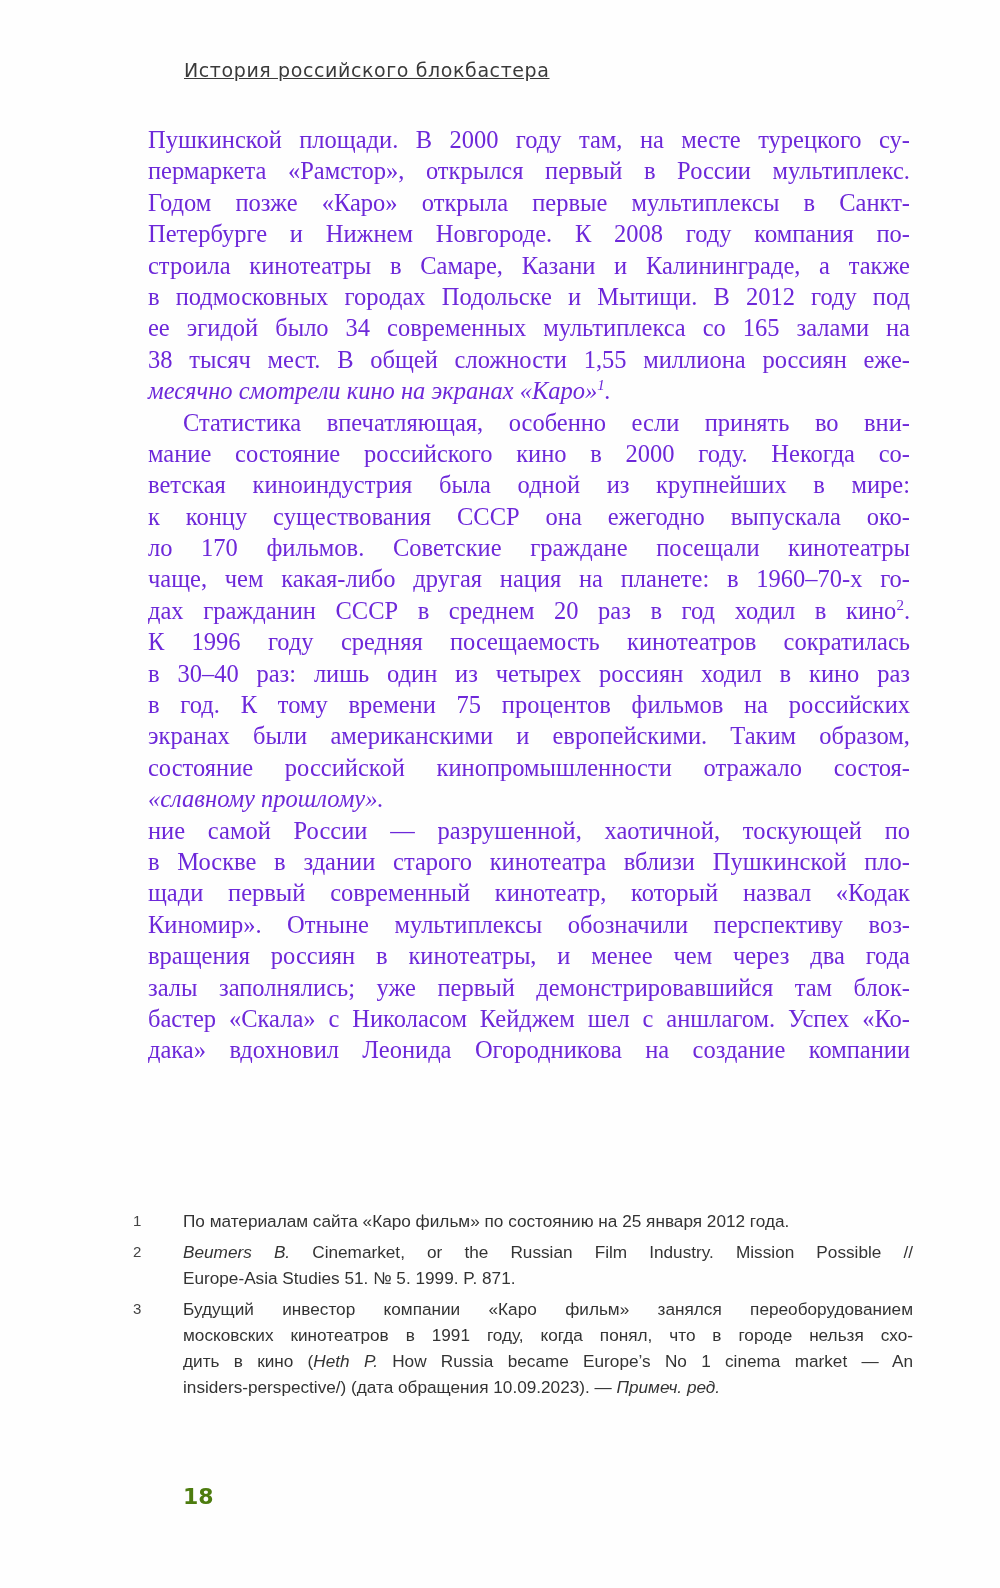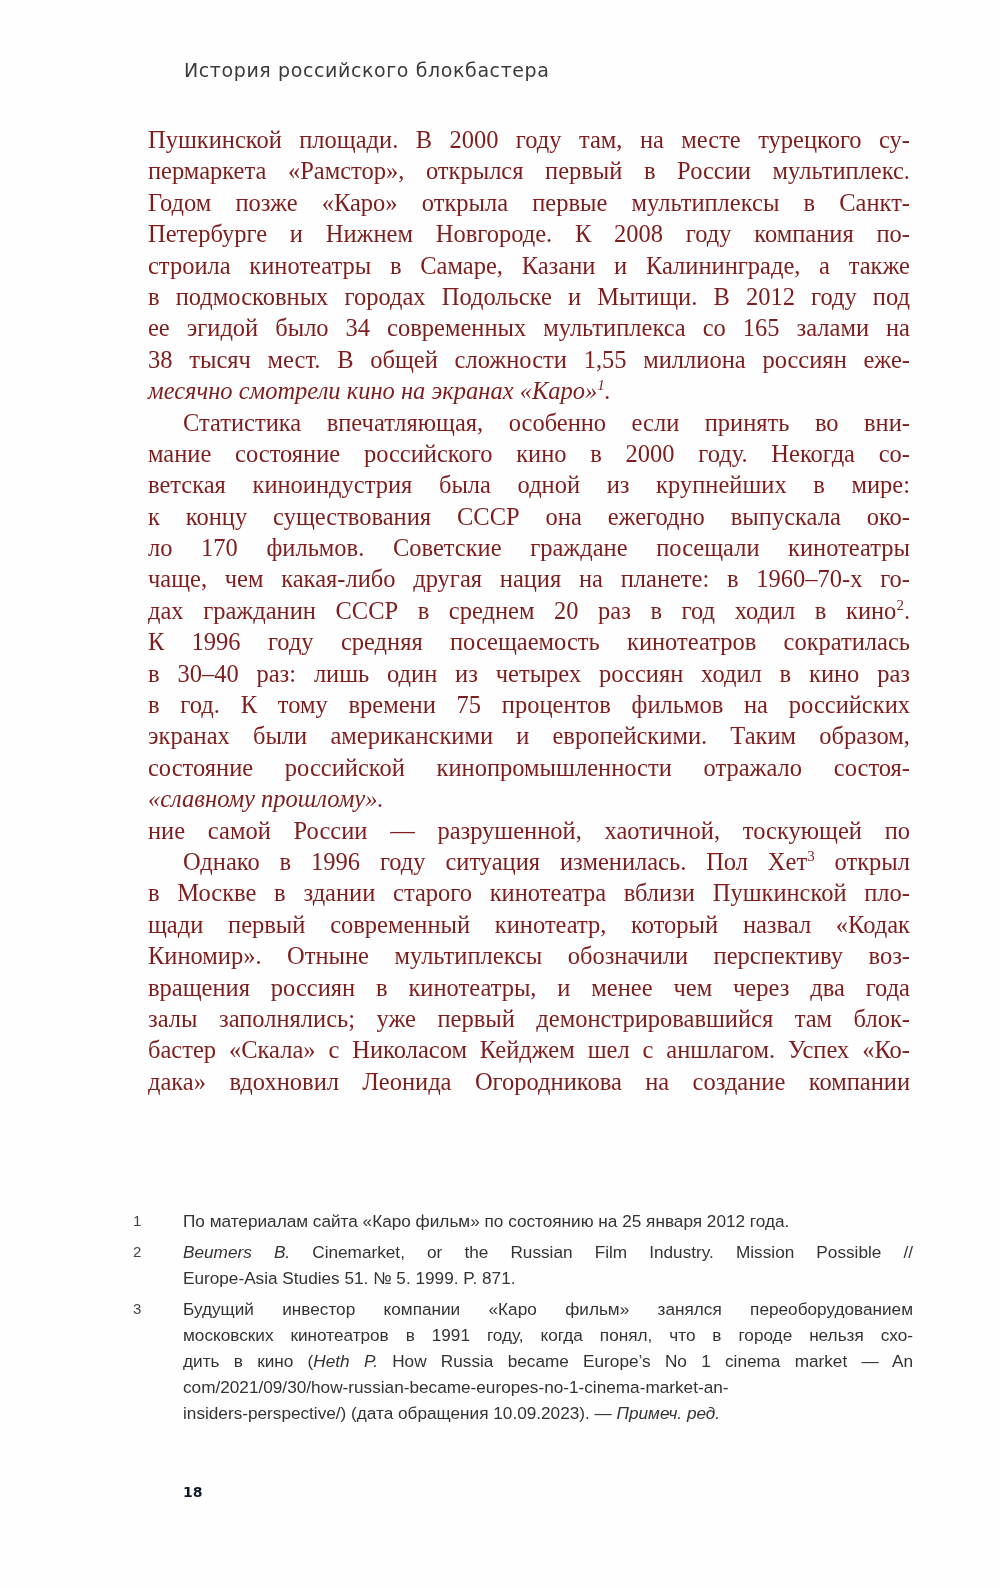--- a/index.html
+++ b/index.html
@@ -23,29 +23,30 @@
   }
   .running-head {
     position: absolute;
     left: 184px;
     top: 59px;
     font-family: "DejaVu Sans", sans-serif;
     font-size: 19px;
     letter-spacing: 0.6px;
     color: #3a3a3a;
     white-space: nowrap;
+    text-decoration: underline;
   }
   .body-text {
     position: absolute;
     left: 148px;
     top: 124px;
     width: 762px;
     font-family: "Liberation Serif", serif;
     font-size: 24.5px;
-    color: #7f1d1d;
+    color: #6d28d9;
   }
   .line {
     display: block;
     height: 31.4px;
     line-height: 31.4px;
     white-space: nowrap;
     text-align: justify;
     text-align-last: justify;
     word-spacing: 0px;
     overflow: visible;
@@ -103,22 +104,22 @@
     display: block;
     white-space: normal;
   }
   em { font-style: italic; }
   .page-number {
     position: absolute;
     left: 183px;
     top: 1484px;
     font-family: "DejaVu Sans", sans-serif;
     font-weight: bold;
-    font-size: 14px;
-    color: #0f172a;
+    font-size: 22px;
+    color: #4d7c0f;
     text-align: center;
   }
 </style>
 </head>
 <body>
 
 <div class="page">
 
   <div class="running-head">История российского блокбастера</div>
 
@@ -188,23 +189,20 @@
     <div class="line">
         <span class="inner">состояние российской кинопромышленности отражало состоя-</span>
       </div>
     <div class="line last">
         <span class="inner">«славному прошлому».</span>
       </div>
     <div class="line">
         <span class="inner">ние самой России — разрушенной, хаотичной, тоскующей по</span>
       </div>
 
-    <div class="line indent">
-        <span class="inner"><span>Однако в 1996 году ситуация изменилась. Пол Хет</span><sup class="fn">3</sup><span> открыл</span></span>
-      </div>
     <div class="line">
         <span class="inner">в Москве в здании старого кинотеатра вблизи Пушкинской пло-</span>
       </div>
     <div class="line">
         <span class="inner">щади первый современный кинотеатр, который назвал «Кодак</span>
       </div>
     <div class="line">
         <span class="inner">Киномир». Отныне мультиплексы обозначили перспективу воз-</span>
       </div>
     <div class="line">
@@ -243,23 +241,20 @@
       <span class="fn-num">3</span>
       <div class="fn-line">
           <span class="inner">Будущий инвестор компании «Каро фильм» занялся переоборудованием</span>
         </div>
       <div class="fn-line">
           <span class="inner">московских кинотеатров в 1991 году, когда понял, что в городе нельзя схо-</span>
         </div>
       <div class="fn-line">
           <span class="inner"><span>дить в кино (</span><em>Heth P.</em><span> How Russia became Europe’s No 1 cinema market — An</span></span>
         </div>
-      <div class="fn-line">
-          <span class="inner">com/2021/09/30/how-russian-became-europes-no-1-cinema-market-an-</span>
-        </div>
       <div class="fn-line last">
           <span class="inner"><span>insiders-perspective/) (дата обращения 10.09.2023). — </span><em>Примеч. ред.</em></span>
         </div>
     </div>
   </div>
 
   <div class="page-number">18</div>
 </div>
 
 </body></html>

